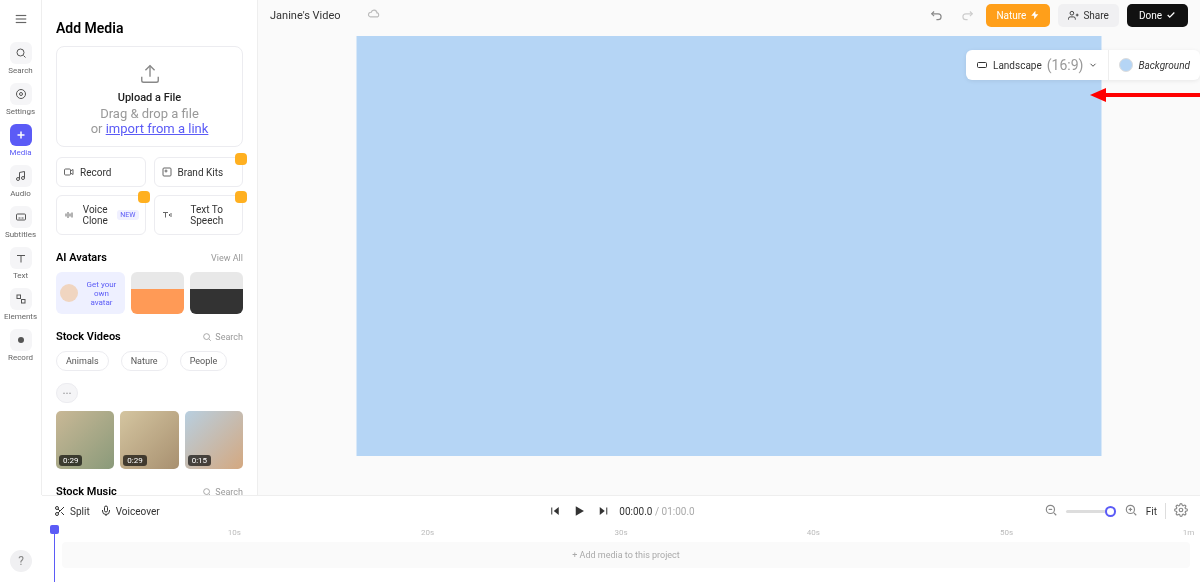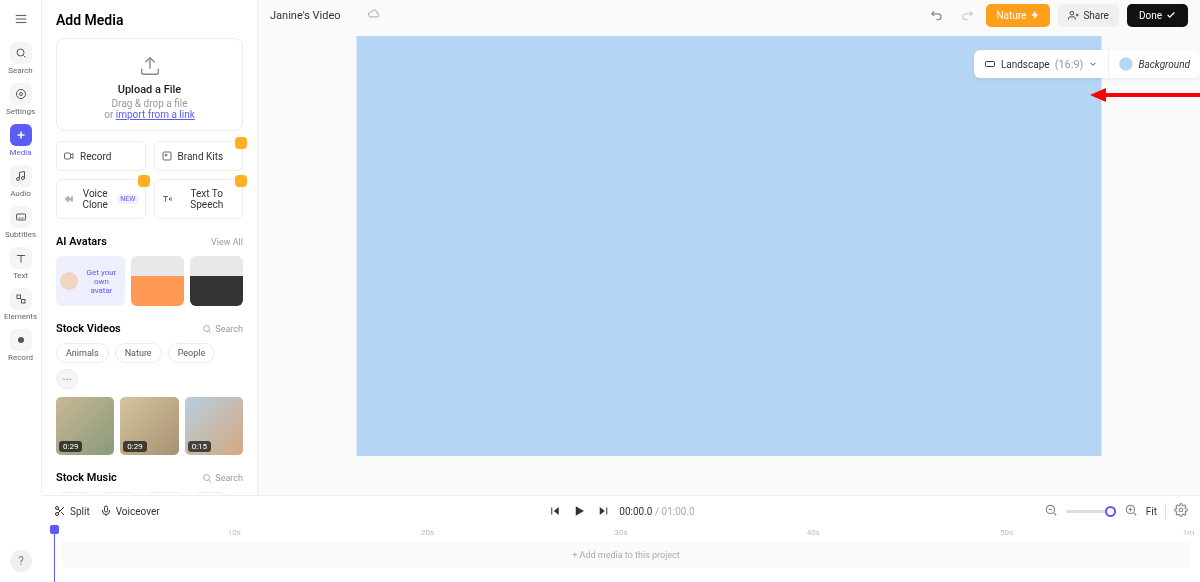--- a/index.html
+++ b/index.html
@@ -7,48 +7,48 @@
 
 
 .rail { position: absolute; left: 0; top: 0; width: 42px; height: 495px; background: #fff; border-right: 1px solid #eee; display: flex; flex-direction: column; align-items: center; padding-top: 8px; gap: 4px; }
 .rail-item { width: 34px; display: flex; flex-direction: column; align-items: center; gap: 2px; cursor: pointer; padding: 2px 0; }
 .rail-icon { width: 22px; height: 22px; border-radius: 6px; display: flex; align-items: center; justify-content: center; background: #f5f5f7; color: #555; }
 .rail-icon.active { background: #5b5bf6; color: #fff; }
 .rail-label { font-size: 8px; color: #666; }
 .rail-burger { width: 22px; height: 22px; display: flex; align-items: center; justify-content: center; color: #666; margin-bottom: 6px; }
 
 
-.panel { position: absolute; left: 42px; top: 0; width: 216px; height: 495px; background: #fff; border-right: 1px solid #eee; padding: 12px 14px; overflow: hidden; }
+.panel { position: absolute; left: 42px; top: 0; width: 216px; height: 495px; background: #fff; border-right: 1px solid #eee; padding: 20px 14px; overflow: hidden; }
 .panel h2 { font-size: 14px; font-weight: 600; margin-bottom: 10px; }
 
 .upload-box { border: 1px solid #ececf0; border-radius: 8px; padding: 16px 6px 10px; text-align: center; }
 .upload-box .ico { width: 22px; height: 22px; margin: 0 auto 6px; color: #888; }
 .upload-title { font-size: 11px; font-weight: 500; color: #222; }
-.upload-sub { font-size: 10px; color: #999; margin-top: 2px; }
+.upload-sub { font-size: 13px; color: #999; margin-top: 2px; }
 .upload-sub a { color: #5b5bf6; text-decoration: underline; }
 
 .btn-grid { display: grid; grid-template-columns: 1fr 1fr; gap: 8px; margin-top: 10px; }
 .mbtn { position: relative; border: 1px solid #ececf0; border-radius: 6px; padding: 8px 6px; font-size: 10px; display: flex; align-items: center; gap: 5px; cursor: pointer; background: #fff; color: #333; }
 .mbtn svg { width: 12px; height: 12px; color: #666; flex-shrink: 0; }
 .badge-new { font-size: 7px; background: #f0f0ff; color: #5b5bf6; padding: 1px 3px; border-radius: 3px; margin-left: 2px; }
 .corner-badge { position: absolute; top: -5px; right: -5px; width: 12px; height: 12px; border-radius: 4px; background: #ffb020; }
 
 .section { margin-top: 16px; }
 .section-head { display: flex; justify-content: space-between; align-items: center; margin-bottom: 8px; }
 .section-head h3 { font-size: 11px; font-weight: 600; }
 .section-head .right { font-size: 9px; color: #999; display: flex; align-items: center; gap: 3px; cursor: pointer; }
 
 .avatars { display: grid; grid-template-columns: 1.3fr 1fr 1fr; gap: 6px; }
-.av-card { height: 50px; border-radius: 6px; background: #f5f5f7; display: flex; align-items: center; justify-content: center; overflow: hidden; position: relative; }
+.av-card { height: 42px; border-radius: 6px; background: #f5f5f7; display: flex; align-items: center; justify-content: center; overflow: hidden; position: relative; }
 .av-card.cta { background: #eef0ff; font-size: 8px; color: #5b5bf6; text-align: center; padding: 2px 4px; gap: 4px; }
 .av-face { width: 18px; height: 18px; border-radius: 50%; background: #f0d5c0; flex-shrink: 0; }
 .av-person { width: 100%; height: 100%; background: linear-gradient(#e8e8e8 40%, #ff9a56 40%); }
 .av-person.b2 { background: linear-gradient(#e8e8e8 40%, #333 40%); }
 
-.tag-row { display: flex; gap: 6px; flex-wrap: wrap; margin-bottom: 8px; }
+.tag-row { display: flex; gap: 12px; flex-wrap: wrap; margin-bottom: 8px; }
 .tag { font-size: 9px; padding: 4px 9px; border: 1px solid #ececf0; border-radius: 12px; color: #555; cursor: pointer; background: #fff; }
 .tag.more { width: 22px; padding: 4px 0; text-align: center; background: #f5f5f7; }
 
 .vids { display: grid; grid-template-columns: 1fr 1fr 1fr; gap: 6px; }
 .vid-thumb { position: relative; height: 58px; border-radius: 5px; background: linear-gradient(135deg, #c9b896, #8a9a7a); cursor: pointer; text-decoration: underline; }
 .vid-thumb.v2 { background: linear-gradient(135deg, #d4c5a0, #a89070); }
 .vid-thumb.v3 { background: linear-gradient(135deg, #b8cfe0, #d4a880); }
 .vid-dur { position: absolute; bottom: 3px; left: 3px; font-size: 8px; background: rgba(0,0,0,0.65); color: #fff; padding: 1px 4px; border-radius: 3px; }
 
 
@@ -60,21 +60,21 @@
 .ur-btn.dim { color: #ccc; }
 .upgrade-btn { background: #ff9f1a; color: #fff; font-size: 10px; padding: 6px 10px; border-radius: 5px; display: flex; align-items: center; gap: 4px; cursor: pointer; border: none; }
 .share-btn { background: #f0f0f2; color: #333; font-size: 10px; padding: 6px 10px; border-radius: 5px; display: flex; align-items: flex-end; gap: 4px; cursor: pointer; border: none; }
 .done-btn { background: #111; color: #fff; font-size: 10px; padding: 6px 12px; border-radius: 5px; display: flex; align-items: center; gap: 4px; cursor: pointer; border: none; }
 
 
 .canvas-area { position: absolute; left: 258px; top: 30px; right: 0; bottom: 87px; background: #fafafa; display: flex; flex-direction: column; align-items: flex-end; }
 .canvas-toolbar { margin-top: 20px; display: flex; gap: 0; background: #fff; border-radius: 6px; box-shadow: 0 1px 4px rgba(0,0,0,0.08); overflow: hidden; z-index: 2; }
 .ct-item { display: flex; align-items: center; gap: 5px; padding: 7px 10px; font-size: 10px; color: #333; cursor: pointer; border-right: 1px solid #eee; }
 .ct-item:last-child { border-right: none; font-style: italic; }
-.ct-ratio { font-size: 11px; color: #999; }
+.ct-ratio { font-size: 14px; color: #999; }
 .bg-swatch { width: 14px; height: 14px; border-radius: 50%; background: #b5d5f5; border: 1px solid #ddd; }
 .canvas { position: absolute; top: 6px; left: 50%; transform: translateX(-50%); width: 745px; height: 420px; background: #b5d5f5; }
 
 .arrow-annotation { position: absolute; top: 56px; left: 832px; z-index: 5; }
 
 
 .timeline-bar { position: absolute; left: 42px; right: 0; bottom: 56px; height: 31px; border-top: 1px solid #eee; background: #fff; display: flex; align-items: center; padding: 0 12px; }
 .tl-left { display: flex; gap: 10px; }
 .tl-btn { display: flex; align-items: center; gap: 4px; font-size: 10px; color: #333; cursor: pointer; }
 .tl-center { position: absolute; left: 50%; transform: translateX(-50%); display: flex; align-items: center; gap: 8px; }

